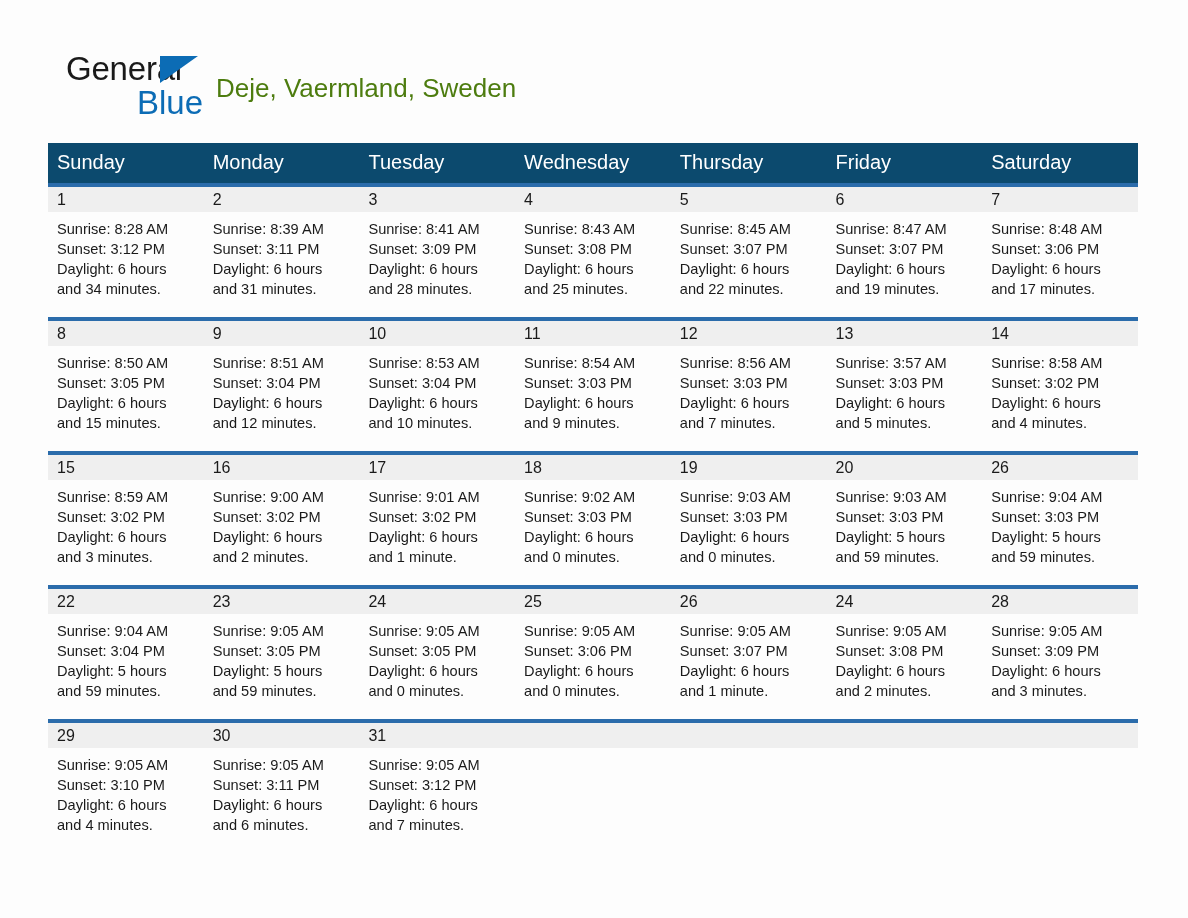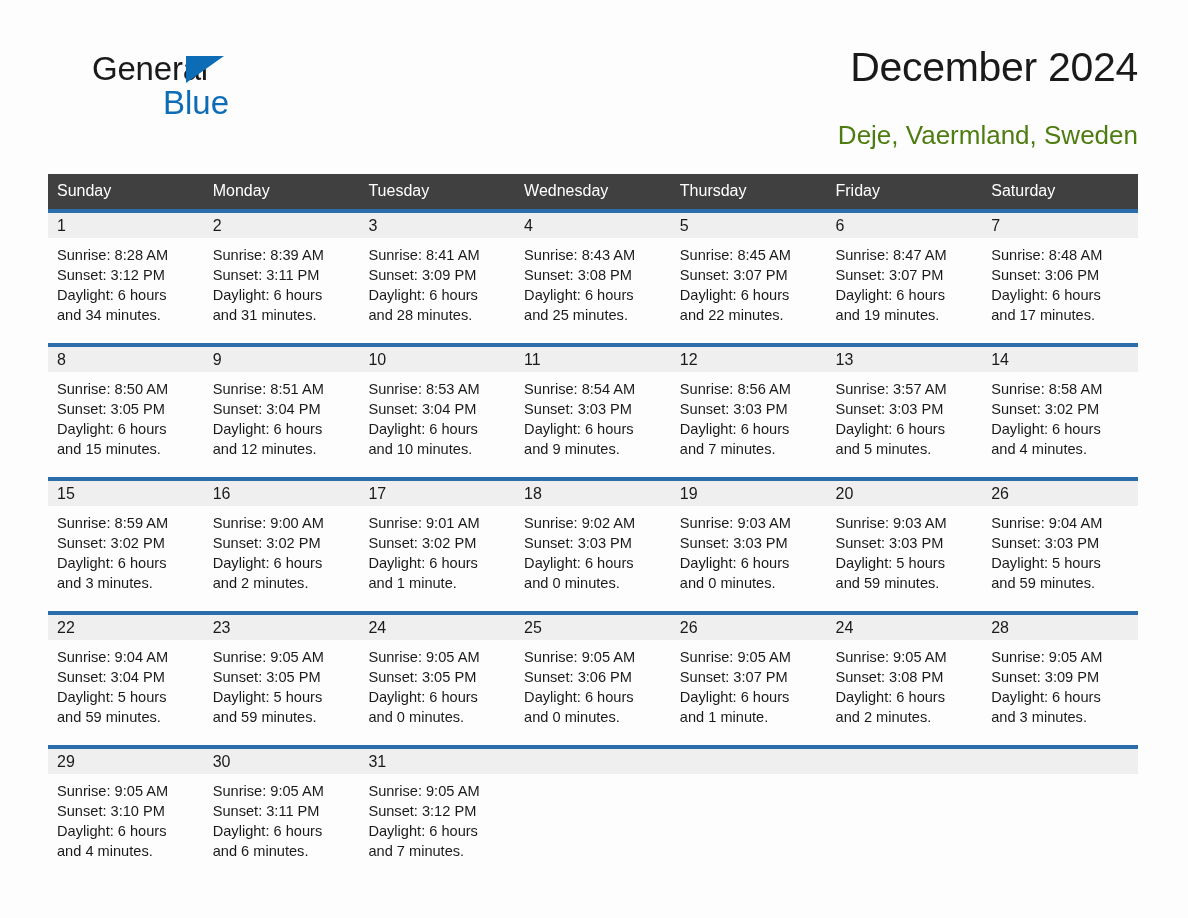--- a/index.html
+++ b/index.html
@@ -13,22 +13,21 @@
     position: relative;
     width: 1188px;
     height: 918px;
     padding: 0;
   }
 
   
   .header {
     display: flex;
     align-items: flex-start;
-    justify-content: space-between;
-    padding: 44px 50px 0 92px;
+    padding: 44px 50px 0 66px;
   }
   .logo {
     position: relative;
     width: 150px;
     height: 76px;
     flex: 0 0 auto;
   }
   .logo-general {
     position: absolute;
     left: 0;
@@ -77,23 +76,23 @@
   
   .cal-wrap {
     margin: 23px 50px 0 48px;
   }
   table.calendar {
     width: 1090px;
     border-collapse: collapse;
     table-layout: fixed;
   }
   table.calendar th {
-    background: #404040;
+    background: #0c4a6e;
     color: #ffffff;
-    font-size: 16px;
+    font-size: 20px;
     font-weight: normal;
     text-align: left;
     padding: 8px 0 9px 9px;
     width: 155.7px;
   }
   td.daycell {
     vertical-align: top;
     border-top: 4px solid #2b6cab;
     padding: 0;
     height: 134px;
@@ -127,21 +126,20 @@
 
   <div class="header">
 
     <div class="logo">
       <span class="logo-general">General</span>
       <span class="logo-tri"></span>
       <span class="logo-blue">Blue</span>
     </div>
 
     <div class="title-block">
-      <h1 class="cal-title">December 2024</h1>
       <h2 class="cal-location">Deje, Vaermland, Sweden</h2>
     </div>
 
   </div>
 
   <div class="cal-wrap">
     <table class="calendar">
       <thead>
         <tr>
           <th>Sunday</th>

